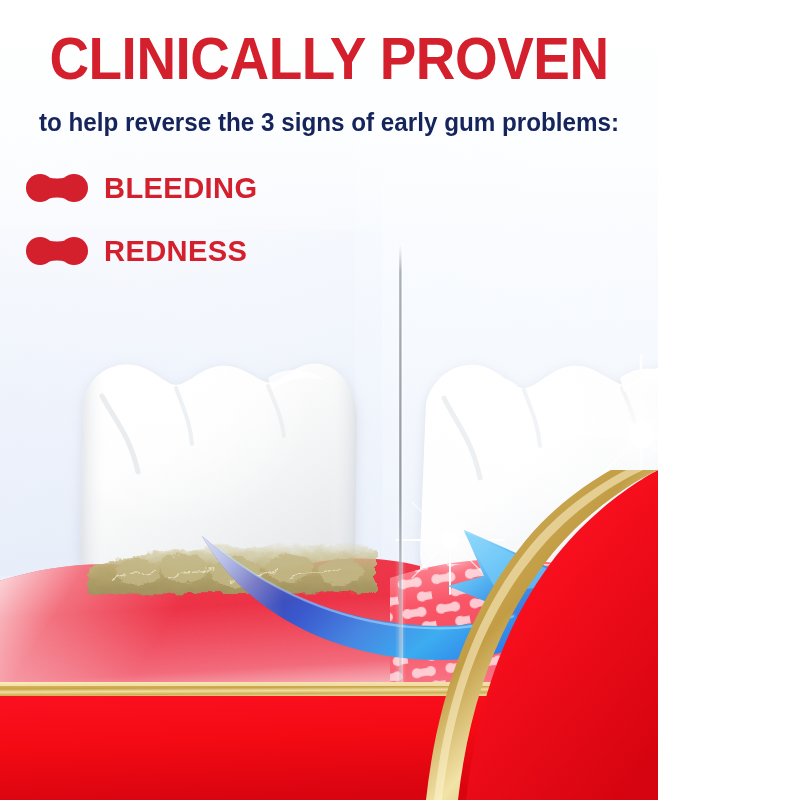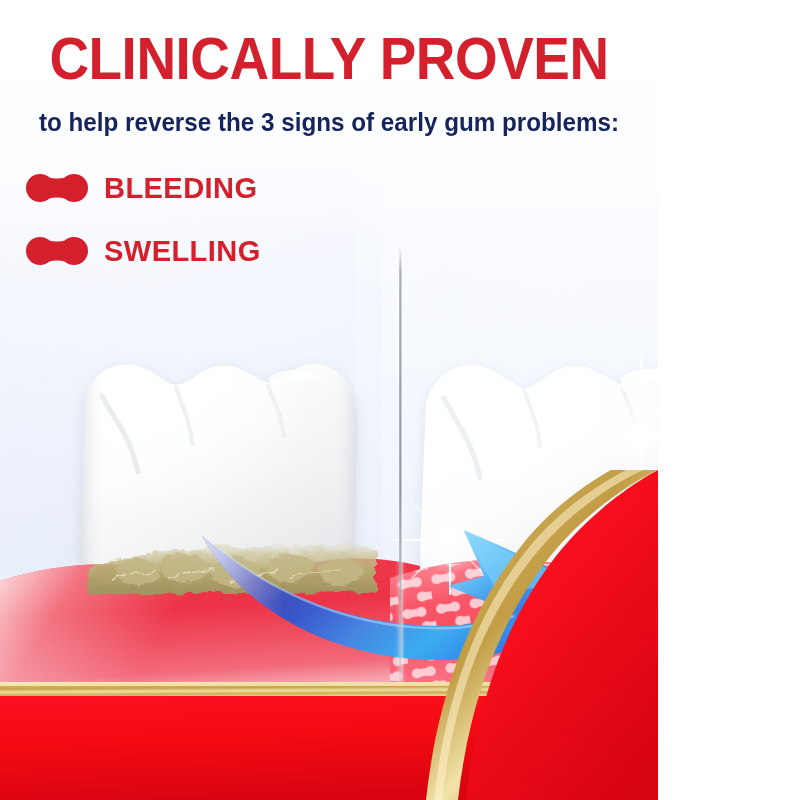--- a/index.html
+++ b/index.html
@@ -549,27 +549,27 @@
       <svg class="bullet-mark" viewBox="0 0 62 34">
         <g fill="#d41f2d">
           <circle cx="14" cy="17" r="14"></circle>
           <circle cx="48" cy="17" r="14"></circle>
           <path d="M14,3 C25,9 37,9 48,3 L48,31 C37,25 25,25 14,31 Z"></path>
         </g>
       </svg>
       <span class="bullet-label">BLEEDING</span>
     </div>
 
-
     <div class="bullet-row">
       <svg class="bullet-mark" viewBox="0 0 62 34">
         <g fill="#d41f2d">
           <circle cx="14" cy="17" r="14"></circle>
           <circle cx="48" cy="17" r="14"></circle>
           <path d="M14,3 C25,9 37,9 48,3 L48,31 C37,25 25,25 14,31 Z"></path>
         </g>
       </svg>
-      <span class="bullet-label">SWELLING</span>
+      <span class="bullet-label">REDNESS</span>
     </div>
 
+
   </div>
 
 </div>
 
 </body></html>

